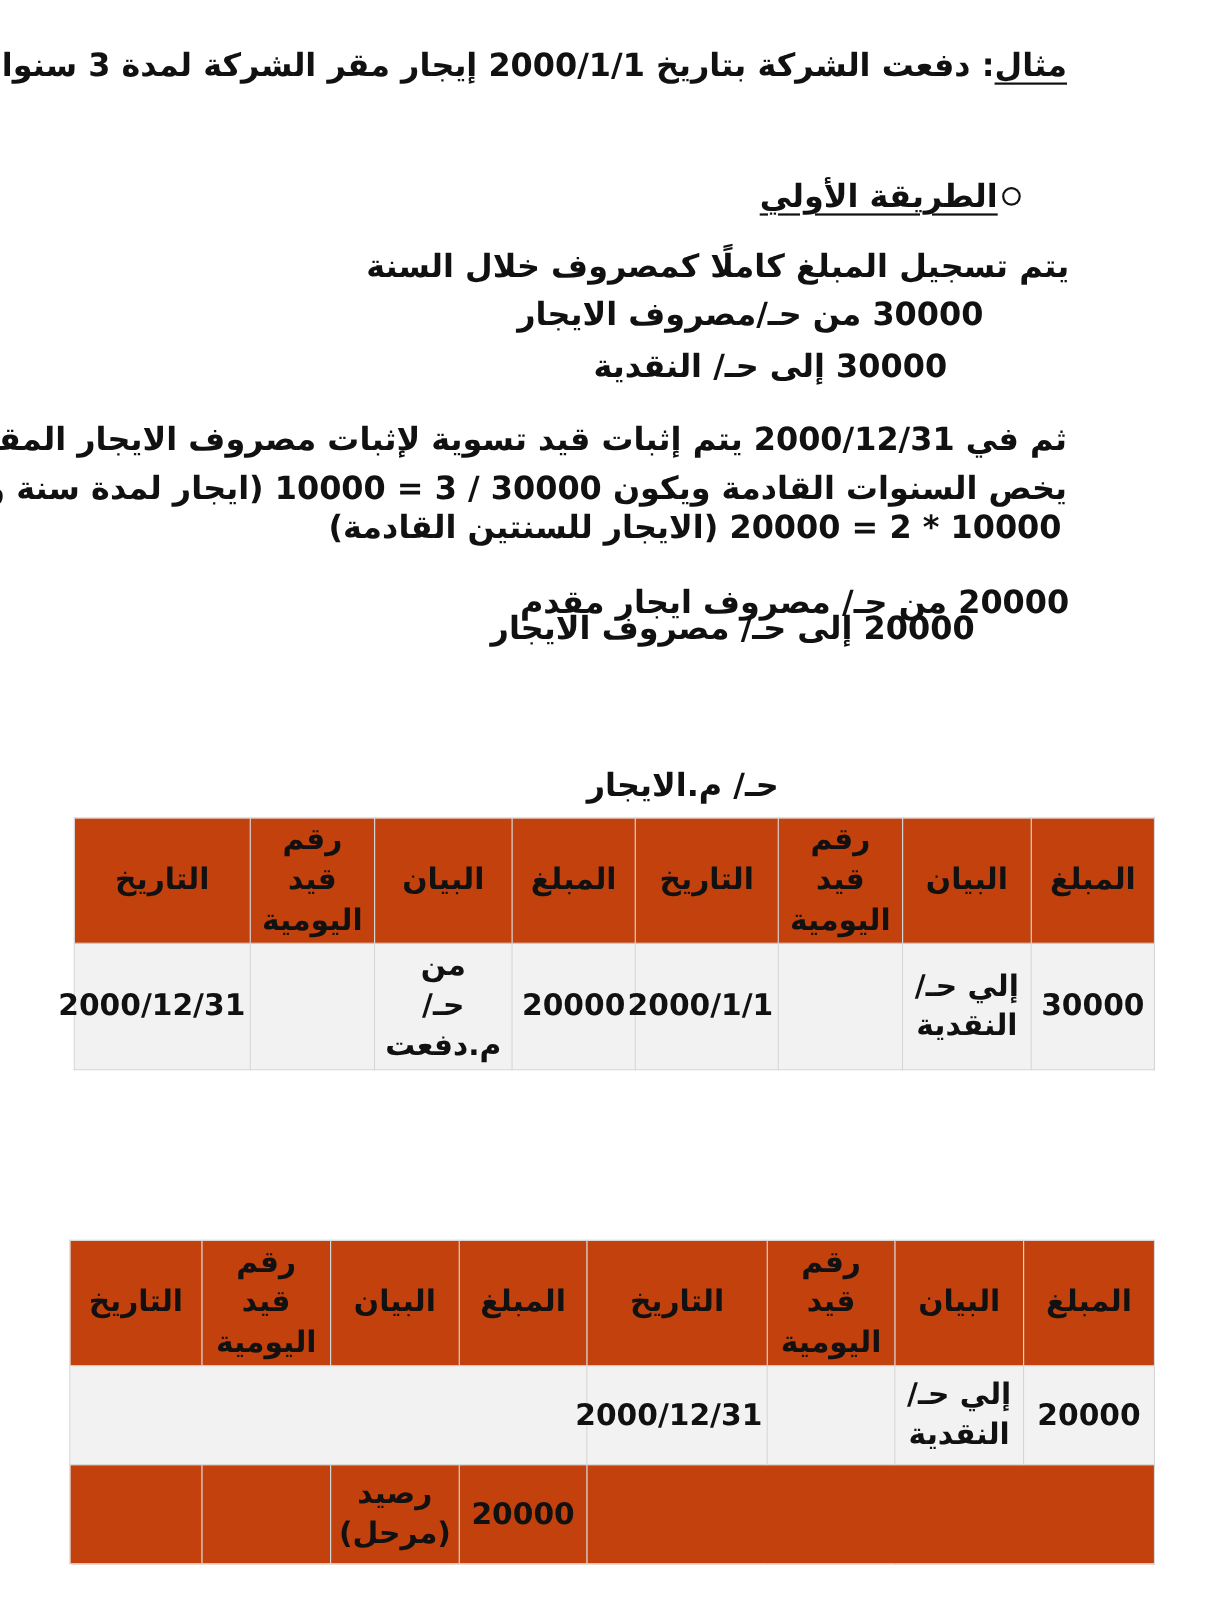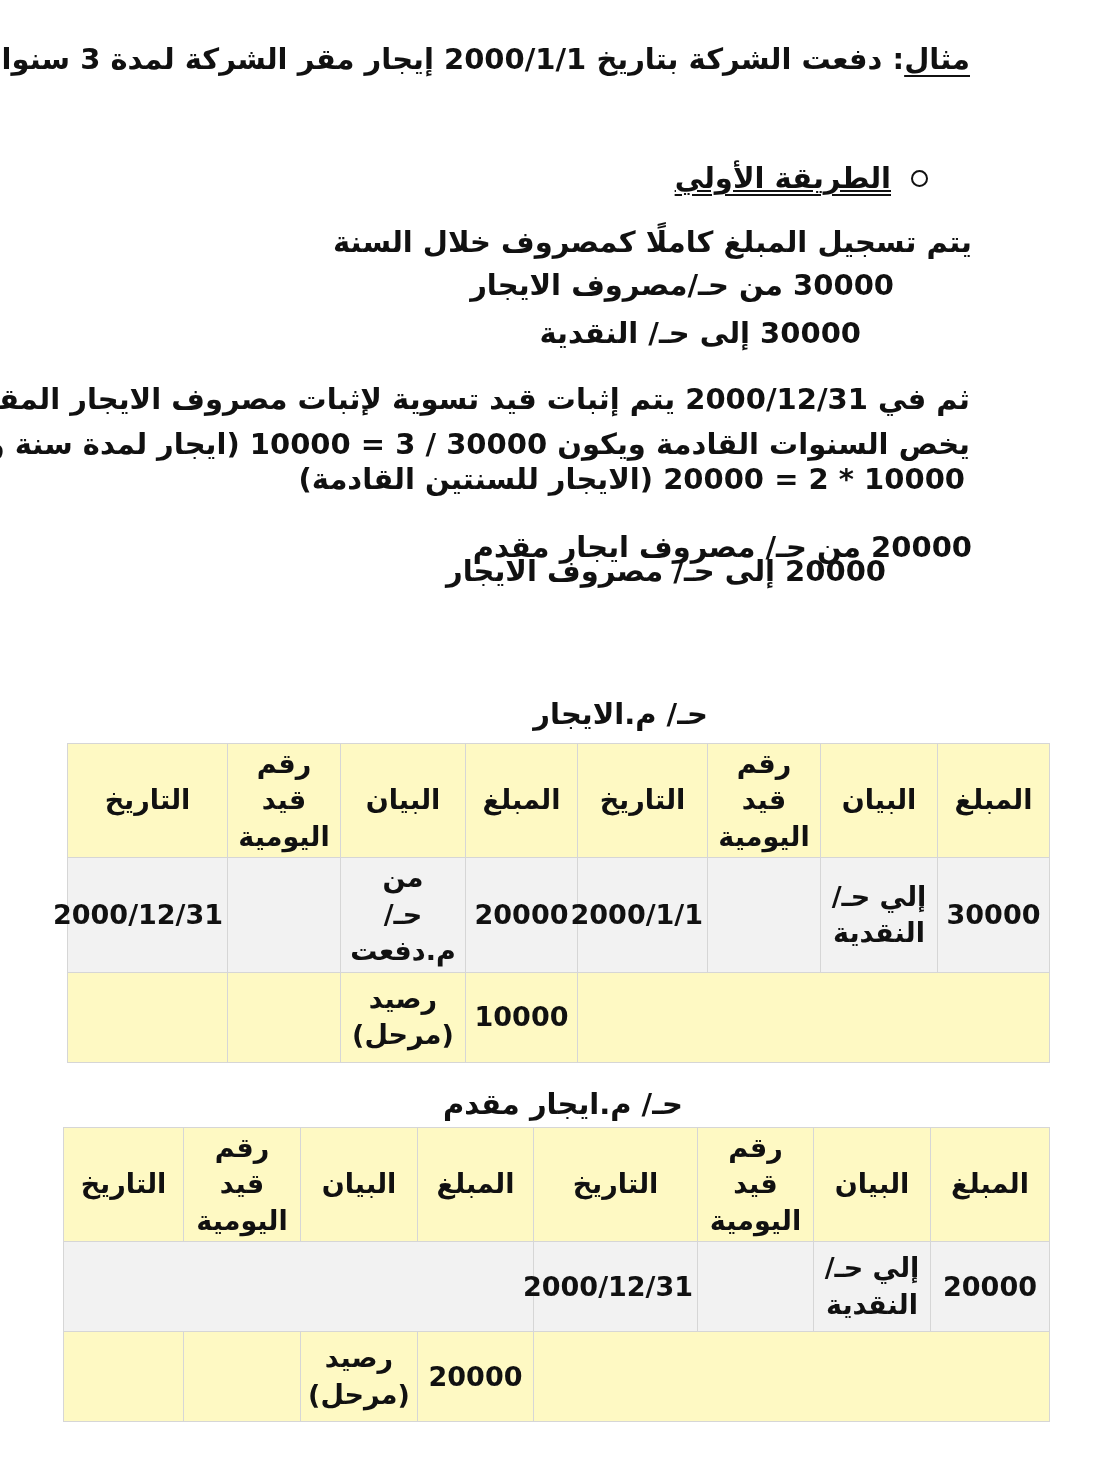--- a/index.html
+++ b/index.html
@@ -21,39 +21,38 @@
     color:#111111;
   }
   .u{
     text-decoration:underline;
     text-decoration-thickness:2px;
     text-underline-offset:6px;
   }
   .bullet-line{
     display:flex;
     align-items:center;
-    gap:20px;
-    text-decoration:underline;
+    gap:4px;
   }
   .circle-bullet{
     display:inline-block;
     width:13px;height:13px;
     border:2.5px solid #111111;
     border-radius:50%;
     flex:0 0 auto;
   }
   table.ledger{
     position:absolute;
     border-collapse:collapse;
     table-layout:fixed;
     direction:rtl;
   }
   table.ledger th, table.ledger td{
     border:1px solid #d6d6d6;
-    background:#fef9c3;
+    background:#c2410c;
     text-align:center;
     vertical-align:middle;
     font-weight:700;
     font-size:27px;
     line-height:1.35;
     white-space:pre-line;
     padding:2px 4px;
     color:#111111;
   }
   table.ledger tr.highlight td{
@@ -119,32 +118,23 @@
         <td>إلي حـ/
 النقدية</td>
         <td></td>
         <td>2000/1/1</td>
         <td>20000</td>
         <td>من
 حـ/م.دفعت</td>
         <td></td>
         <td>2000/12/31</td>
       </tr>
-      <tr style="height:90px">
-        <td colspan="4"></td>
-        <td>10000</td>
-        <td>رصيد
-(مرحل)</td>
-        <td></td>
-        <td></td>
-      </tr>
     </tbody>
   </table>
 
-  <p class="line" style="top:1057px; right:422px;">حـ/ م.ايجار مقدم</p>
 
   <table class="ledger" style="top:1127px; left:63px; width:986px;">
     <colgroup>
       <col style="width:119px">
         <col style="width:117px">
         <col style="width:116px">
         <col style="width:164px">
       <col style="width:116px">
         <col style="width:117px">
         <col style="width:117px">

